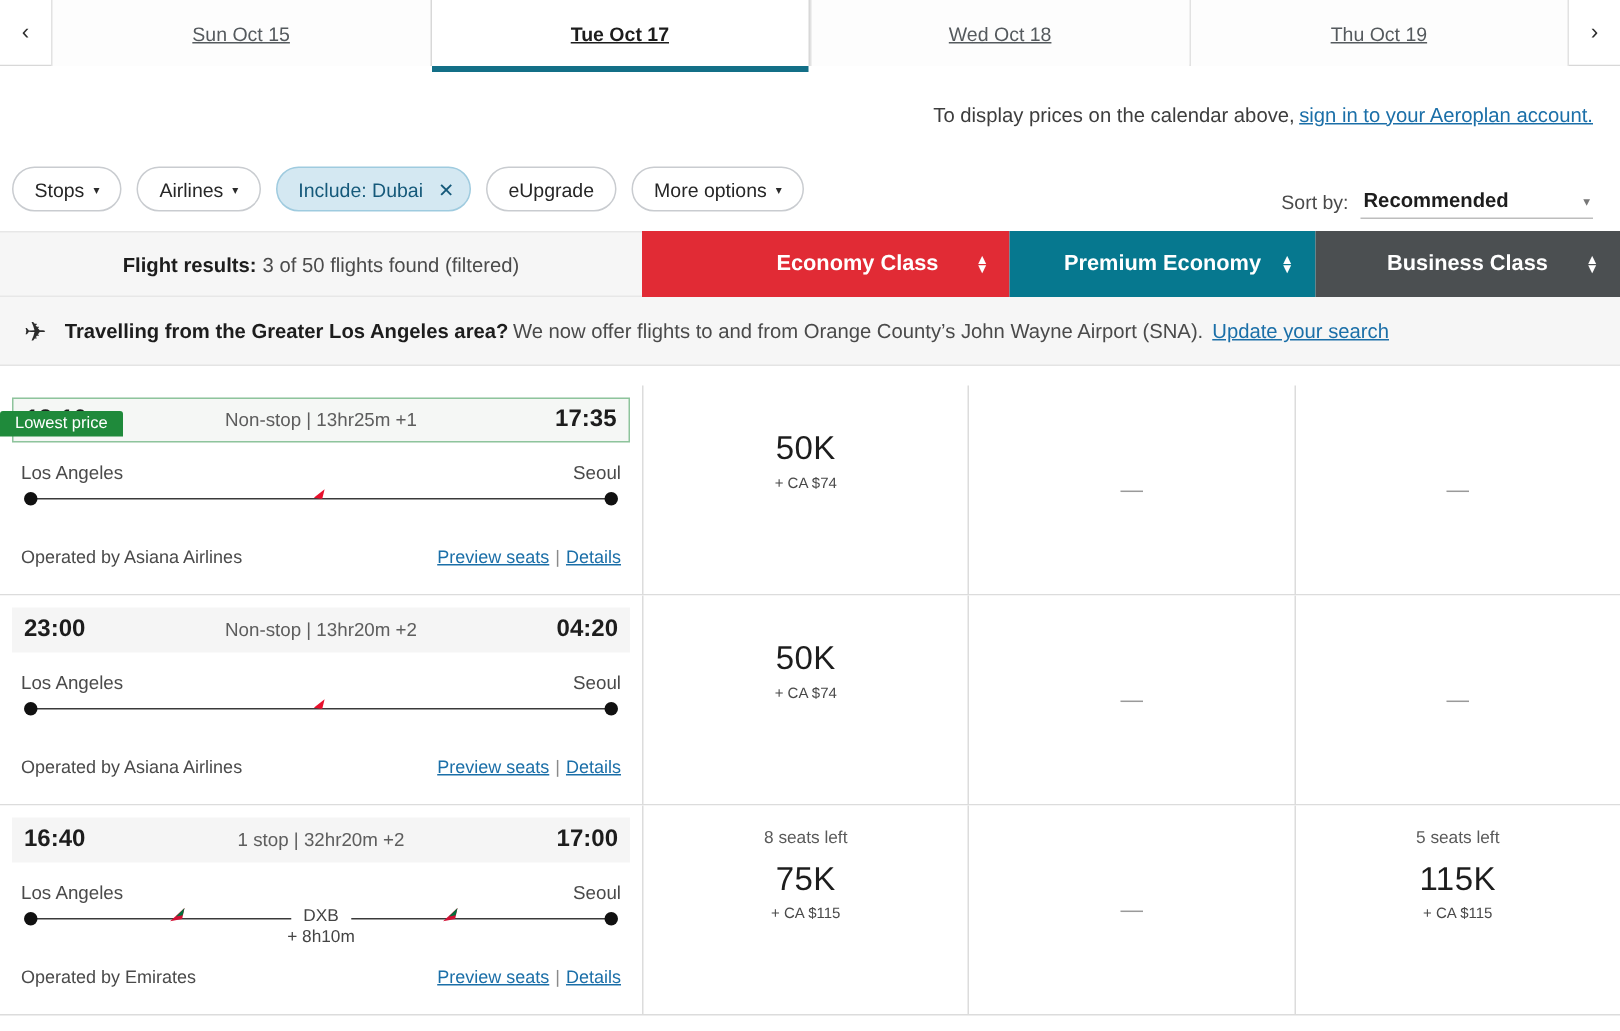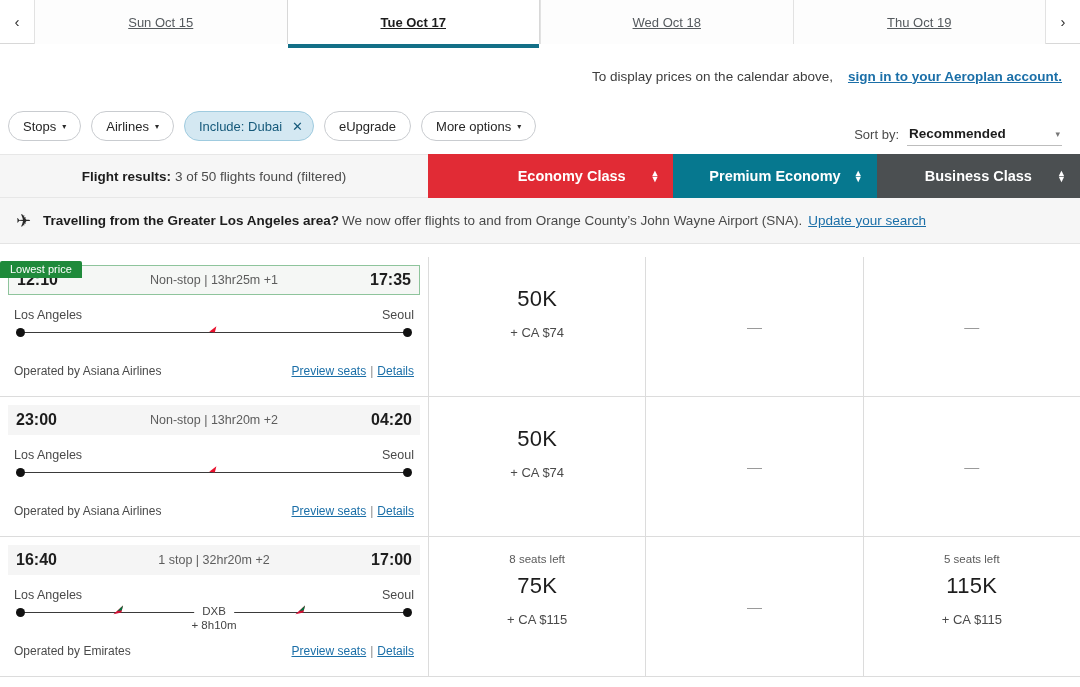--- a/index.html
+++ b/index.html
@@ -66,22 +66,21 @@
     align-items: center;
     justify-content: flex-end;
     padding: 0 18px;
     font-size: 13.5px;
     color: #3d3d3d;
     margin-top: 10px;
   }
   .signin-row a {
     color: #1b6fa8;
     text-decoration: underline;
-    margin-left: 15px;
-    font-weight: bold;
+    margin-left: 3px;
   }
 
   
   .filter-bar {
     height: 56px;
     display: flex;
     align-items: center;
     padding: 0 8px;
     position: relative;
   }
@@ -189,21 +188,21 @@
     border-bottom: 1px solid #e4e4e4;
   }
   .info-banner .plane { margin-right: 12px; font-size: 18px; color: #2b2b2b; transform: rotate(0deg); }
   .info-banner b { color: #1d1d1d; font-weight: 700; margin-right: 3px; }
   .info-banner a { color: #1b6fa8; text-decoration: underline; margin-left: 6px; }
 
   
   .rows { position: relative; }
   .badge {
     position: absolute;
-    left: 0; top: 4px;
+    left: 0; top: 17px;
     background: #1f8a3b;
     color: #fff;
     font-size: 11px;
     padding: 2px 10px 3px 10px;
     border-radius: 2px 2px 0 0;
     z-index: 3;
   }
   .flight-row {
     display: flex;
     border-bottom: 1px solid #dcdcdc;
@@ -312,21 +311,21 @@
     display: flex;
     flex-direction: column;
     align-items: center;
     justify-content: flex-start;
     padding-top: 16px;
     cursor: pointer;
   }
   .fare-cell.empty { justify-content: center; padding-top: 0; }
   .seats-left { font-size: 11.5px; color: #5a5a5a; margin-bottom: 8px; }
   .points { font-size: 22px; color: #1d1d1d; letter-spacing: .3px; }
-  .cash { font-size: 13px; color: #4a4a4a; margin-top: 13px; }
+  .cash { font-size: 10px; color: #4a4a4a; margin-top: 5px; }
   .dash { color: #9a9a9a; font-size: 15px; margin-top: 58px; }
 </style>
 </head>
 <body>
 
 <div class="date-strip">
   <div class="date-arrow">‹</div>
   <div class="date-tabs" id="date-tabs">
       <div class="date-tab">
         <span>Sun Oct 15</span>

